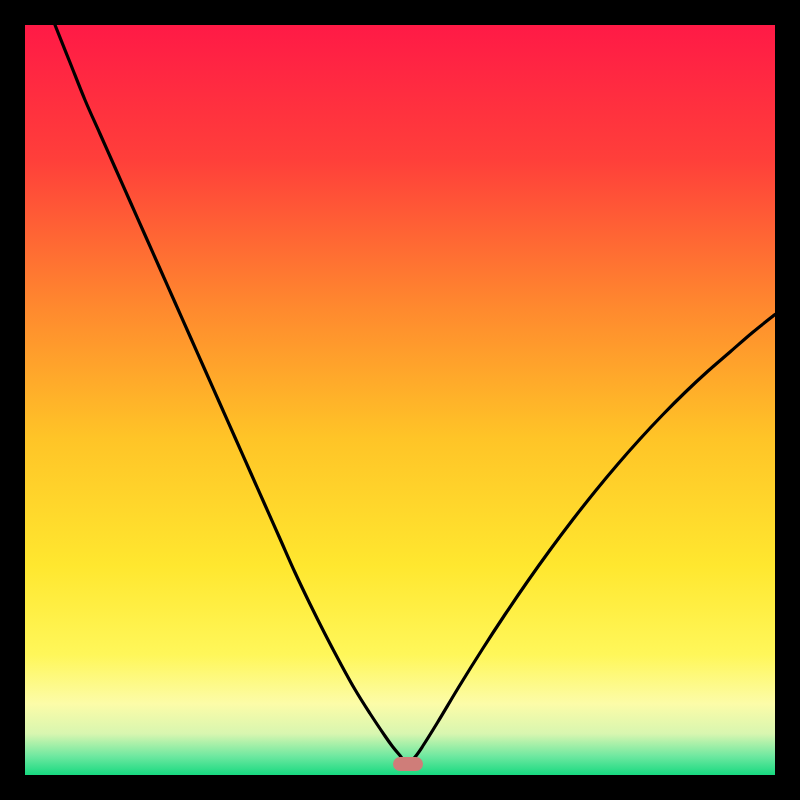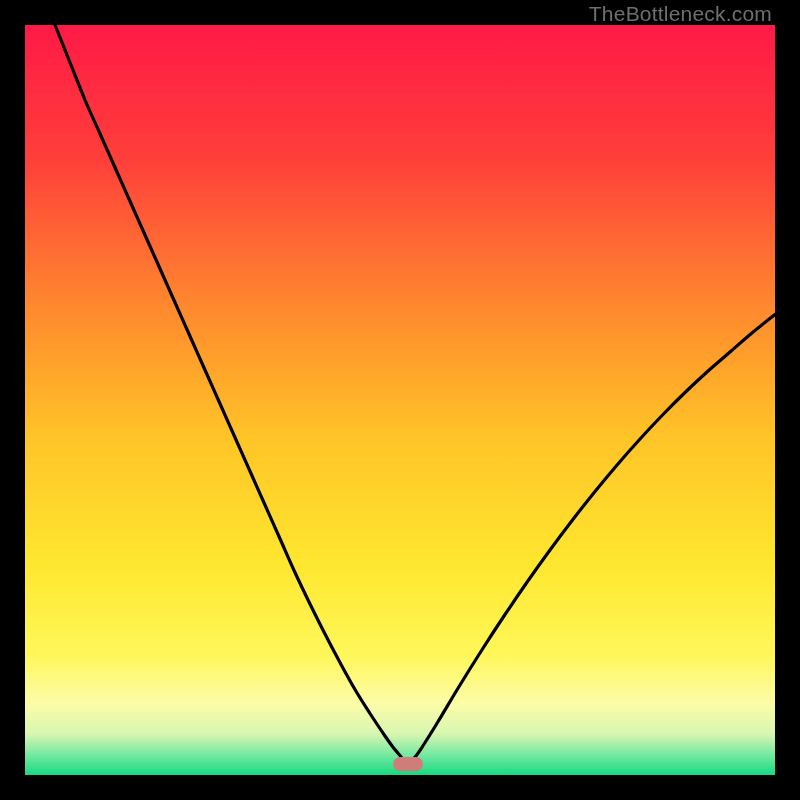--- a/index.html
+++ b/index.html
@@ -77,15 +77,14 @@
     </svg>
 
     <svg class="curve-layer" viewBox="0 0 750 750" preserveAspectRatio="none">
       <path id="curve-path" d="M 30.00 0.00 C 32.70 6.75, 39.60 24.00, 45.00 37.50 C 50.40 51.00, 54.60 62.17, 60.00 75.00 C 65.40 87.83, 69.60 96.60, 75.00 108.75 C 80.40 120.90, 84.60 130.35, 90.00 142.50 C 95.40 154.65, 99.60 164.10, 105.00 176.25 C 110.40 188.40, 114.60 197.85, 120.00 210.00 C 125.40 222.15, 129.60 231.60, 135.00 243.75 C 140.40 255.90, 144.60 265.35, 150.00 277.50 C 155.40 289.65, 159.60 299.10, 165.00 311.25 C 170.40 323.40, 174.60 332.85, 180.00 345.00 C 185.40 357.15, 189.60 366.60, 195.00 378.75 C 200.40 390.90, 204.60 400.35, 210.00 412.50 C 215.40 424.65, 219.60 434.10, 225.00 446.25 C 230.40 458.40, 234.60 467.85, 240.00 480.00 C 245.40 492.15, 249.60 501.60, 255.00 513.75 C 260.40 525.90, 264.60 535.75, 270.00 547.50 C 275.40 559.25, 279.60 567.93, 285.00 579.00 C 290.40 590.07, 294.60 598.47, 300.00 609.00 C 305.40 619.53, 309.60 627.51, 315.00 637.50 C 320.40 647.49, 324.60 655.32, 330.00 664.50 C 335.40 673.68, 339.60 680.13, 345.00 688.50 C 350.40 696.87, 355.95 705.06, 360.00 711.00 C 364.05 716.94, 364.80 717.99, 367.50 721.50 C 370.20 725.01, 372.30 727.39, 375.00 730.50 C 377.70 733.61, 379.80 738.48, 382.50 738.75 C 385.20 739.02, 387.30 735.11, 390.00 732.00 C 392.70 728.89, 393.45 727.71, 397.50 721.50 C 401.55 715.29, 405.75 708.57, 412.50 697.50 C 419.25 686.43, 426.90 673.23, 435.00 660.00 C 443.10 646.77, 449.40 636.69, 457.50 624.00 C 465.60 611.31, 471.90 601.65, 480.00 589.50 C 488.10 577.35, 494.40 568.11, 502.50 556.50 C 510.60 544.89, 516.90 536.07, 525.00 525.00 C 533.10 513.93, 539.40 505.53, 547.50 495.00 C 555.60 484.47, 561.90 476.49, 570.00 466.50 C 578.10 456.51, 584.40 448.95, 592.50 439.50 C 600.60 430.05, 606.90 422.91, 615.00 414.00 C 623.10 405.09, 629.40 398.37, 637.50 390.00 C 645.60 381.63, 651.90 375.33, 660.00 367.50 C 668.10 359.67, 674.40 353.79, 682.50 346.50 C 690.60 339.21, 696.90 334.02, 705.00 327.00 C 713.10 319.98, 719.40 314.25, 727.50 307.50 C 735.60 300.75, 745.95 292.74, 750.00 289.50" fill="none" stroke-width="3.2" stroke-linecap="round" stroke-linejoin="round" stroke="#000000"></path>
     </svg>
 
     <div id="marker" class="marker" style="left: 382.5px; top: 738.75px; background: rgb(207, 125, 121);"></div>
 
   </div>
 
-  <div class="watermark">TheBottleneck.com</div>
 
 </div>
 
 </body></html>

